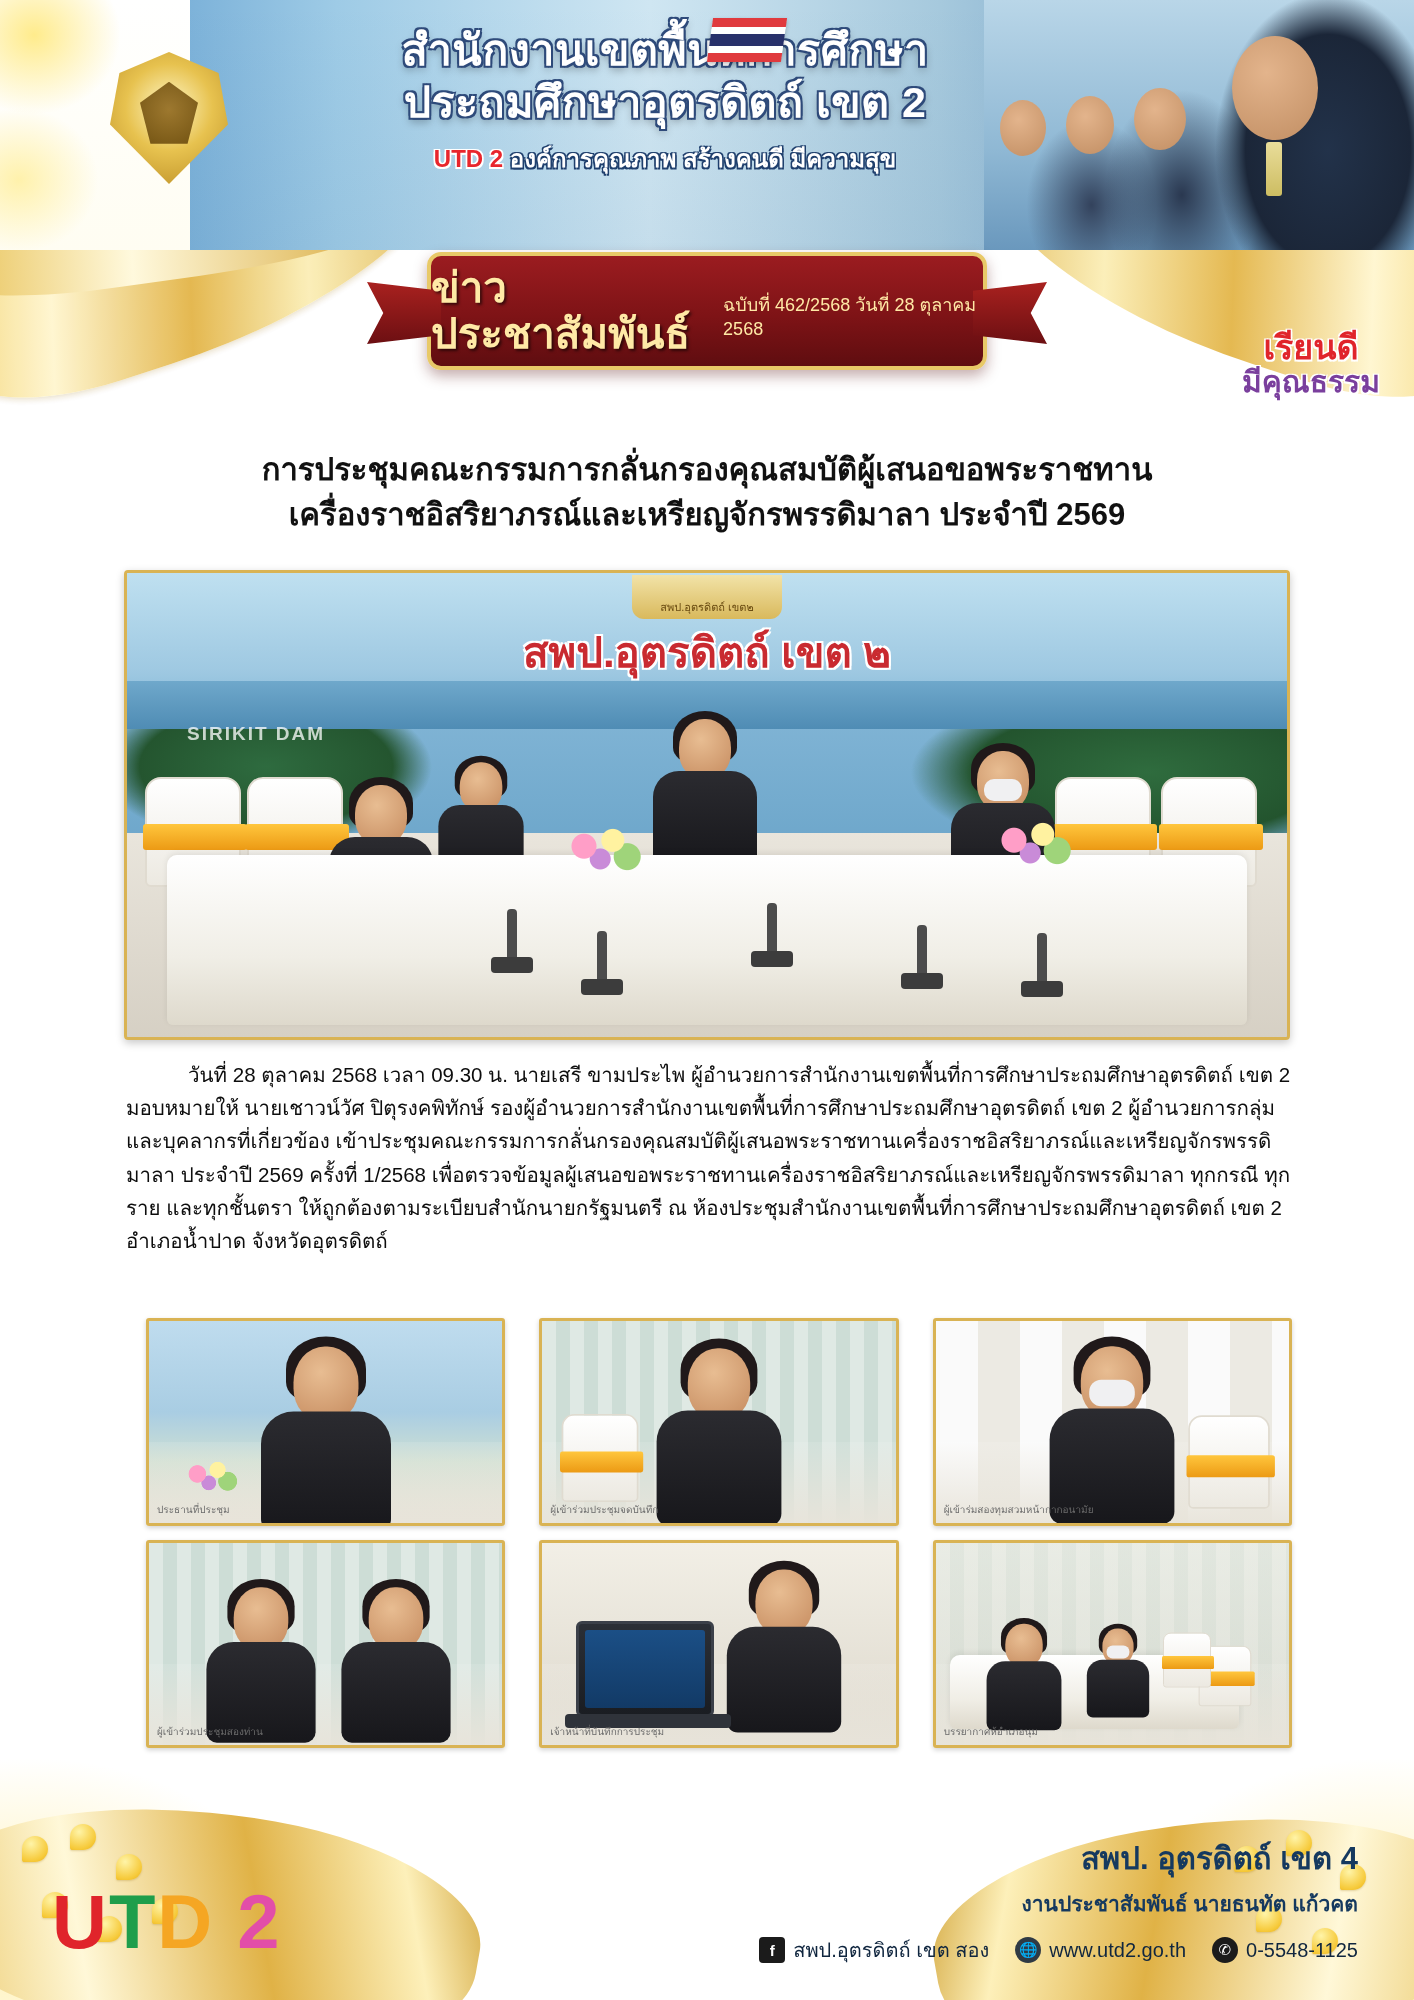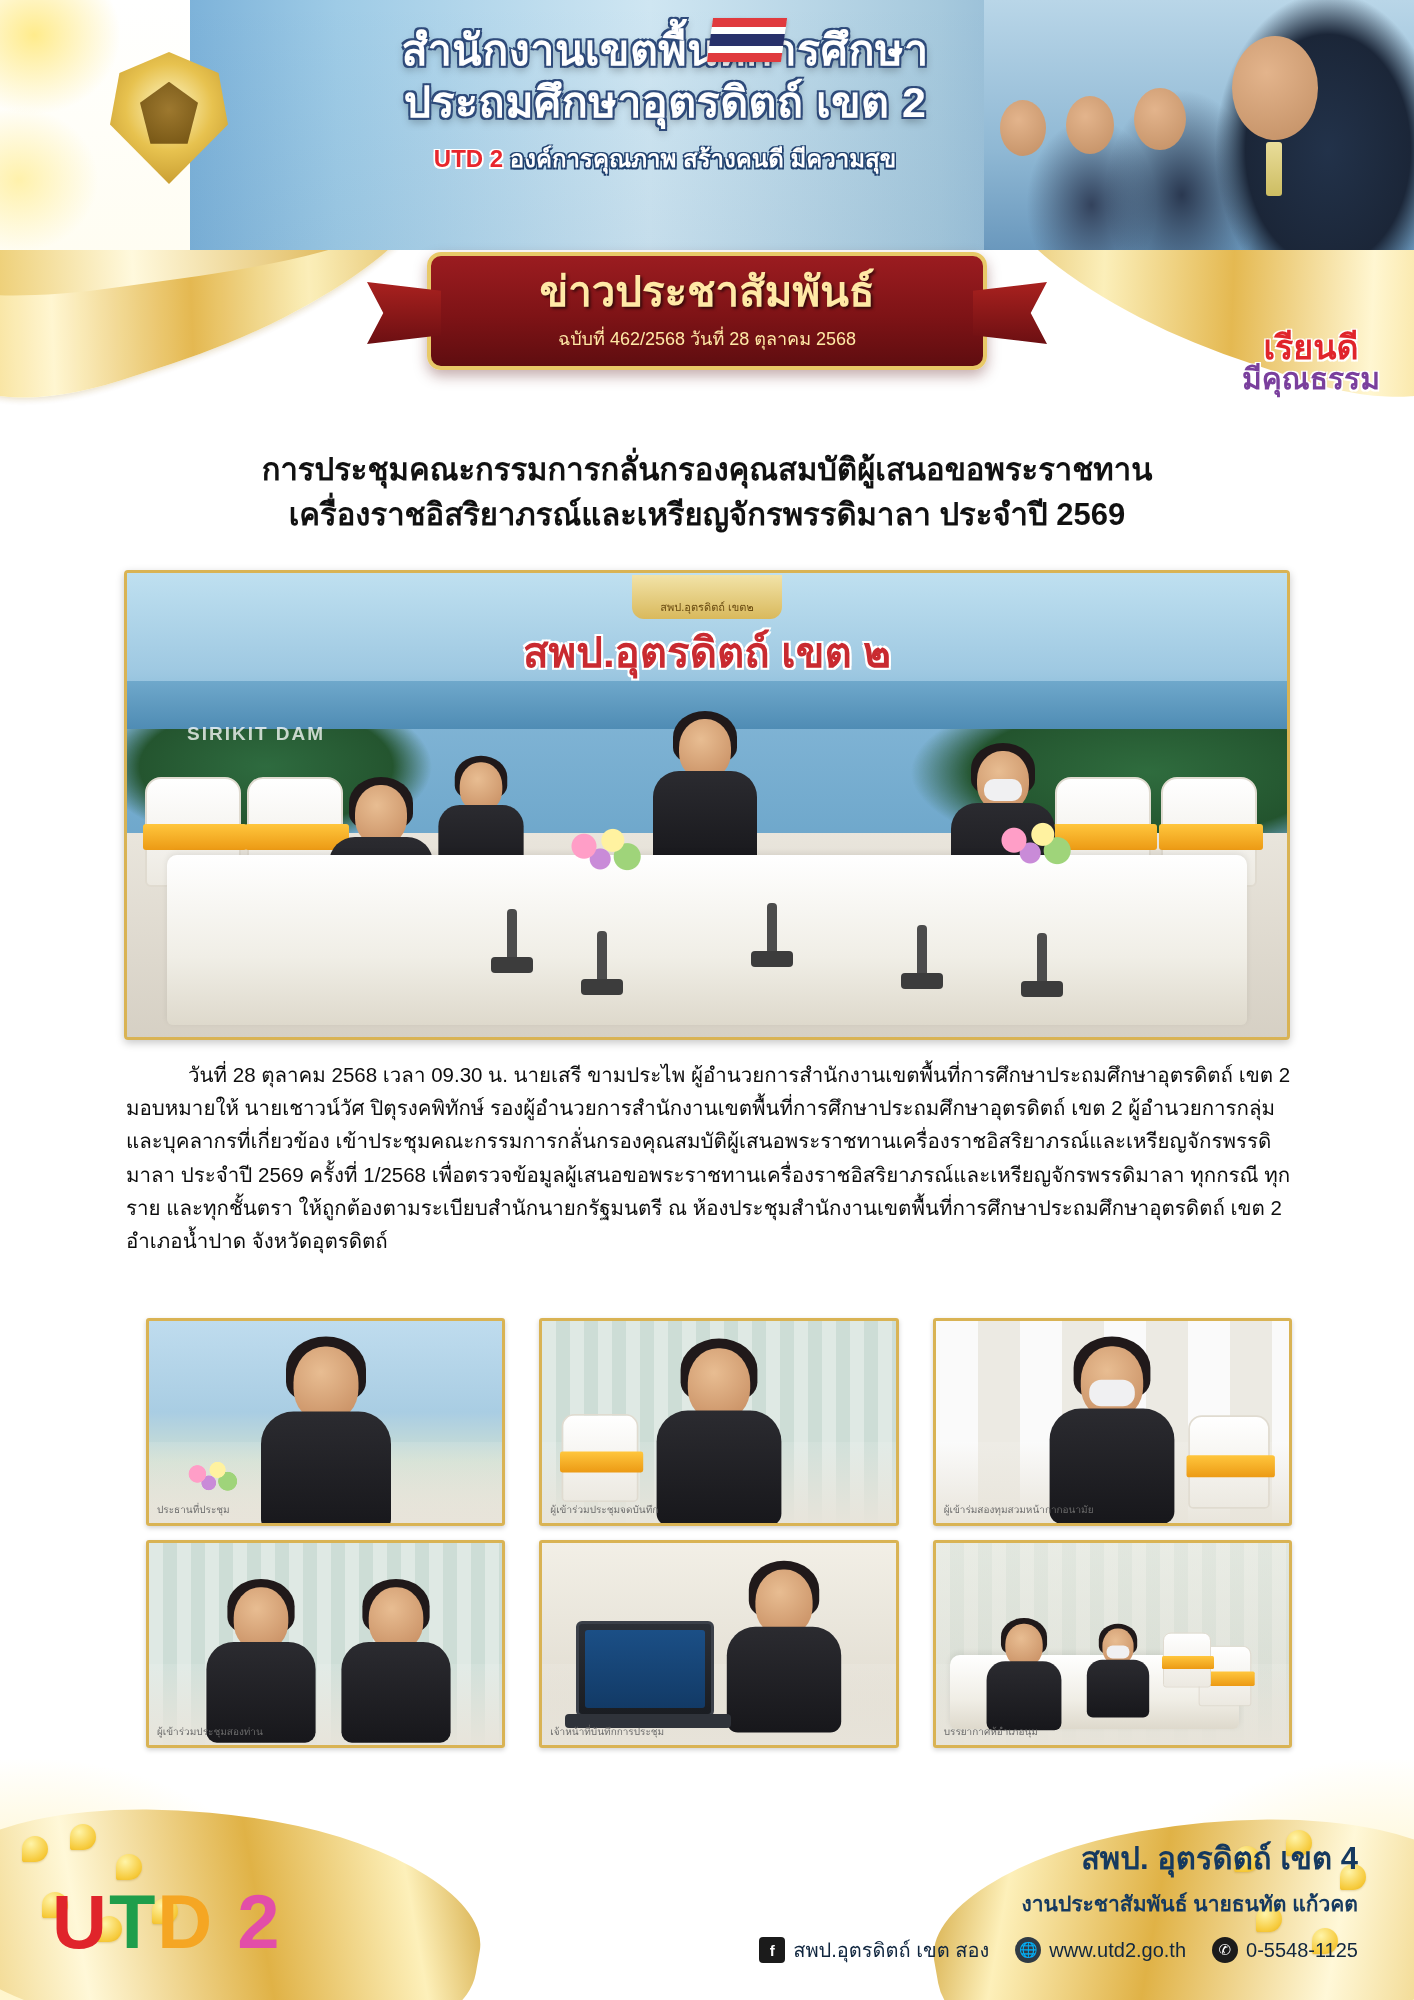--- a/index.html
+++ b/index.html
@@ -142,21 +142,21 @@
   
   .banner-wrap {
     position:absolute; left: 0; top: 248px; width: 1414px; height: 130px;
   }
   .banner {
     position:absolute; left: 50%; transform: translateX(-50%);
     top: 4px; width: 560px; height: 118px;
     background: linear-gradient(180deg,#9b1c20 0%, #7e1316 55%, #5f0d10 100%);
     border-radius: 14px;
     border: 4px solid #e8c968;
-    display:flex; flex-direction:column; align-items:center; justify-content:center;
+    display:flex; flex-direction:row; align-items:center; justify-content:center;
     box-shadow: 0 6px 14px rgba(90,20,20,.35);
   }
   .banner::before, .banner::after {
     content:""; position:absolute; top: 26px; width: 74px; height: 62px;
     background: linear-gradient(180deg,#a9211f,#6c0f12);
     z-index:-1;
   }
   .banner::before { left:-64px; clip-path: polygon(0 0, 100% 14%, 100% 86%, 0 100%, 22% 50%); }
   .banner::after { right:-64px; clip-path: polygon(100% 0, 0 14%, 0 86%, 100% 100%, 78% 50%); }
   .banner-title {
@@ -164,21 +164,21 @@
     text-shadow: 2px 2px 3px rgba(0,0,0,.6);
   }
   .banner-sub { margin-top: 8px; font-size: 18px; font-weight: 400; color: #ffe9a6; }
 
   .slogan {
     position: absolute; right: 34px; top: 330px; text-align: center; line-height: 1.05;
   }
   .slogan .l1 { font-size: 34px; font-weight: 700; color: #e0242b;
     text-shadow: 1.5px 1.5px 0 #ffffff, -1.5px 1.5px 0 #ffffff, 1.5px -1.5px 0 #ffffff, -1.5px -1.5px 0 #ffffff; }
   .slogan .l2 { font-size: 30px; font-weight: 700; color: #7a3f9d;
-    text-shadow: 1.5px 1.5px 0 #ffffff, -1.5px 1.5px 0 #ffffff, 1.5px -1.5px 0 #ffffff, -1.5px -1.5px 0 #ffffff; font-family: Liberation Mono, monospace; }
+    text-shadow: 1.5px 1.5px 0 #ffffff, -1.5px 1.5px 0 #ffffff, 1.5px -1.5px 0 #ffffff, -1.5px -1.5px 0 #ffffff; }
 
   
   .article-title {
     position:absolute; left: 90px; top: 448px; width: 1234px;
     text-align:center; color: #111111; font-weight: 700;
     font-size: 31px; line-height: 1.45;
   }
 
   
   .main-photo {

